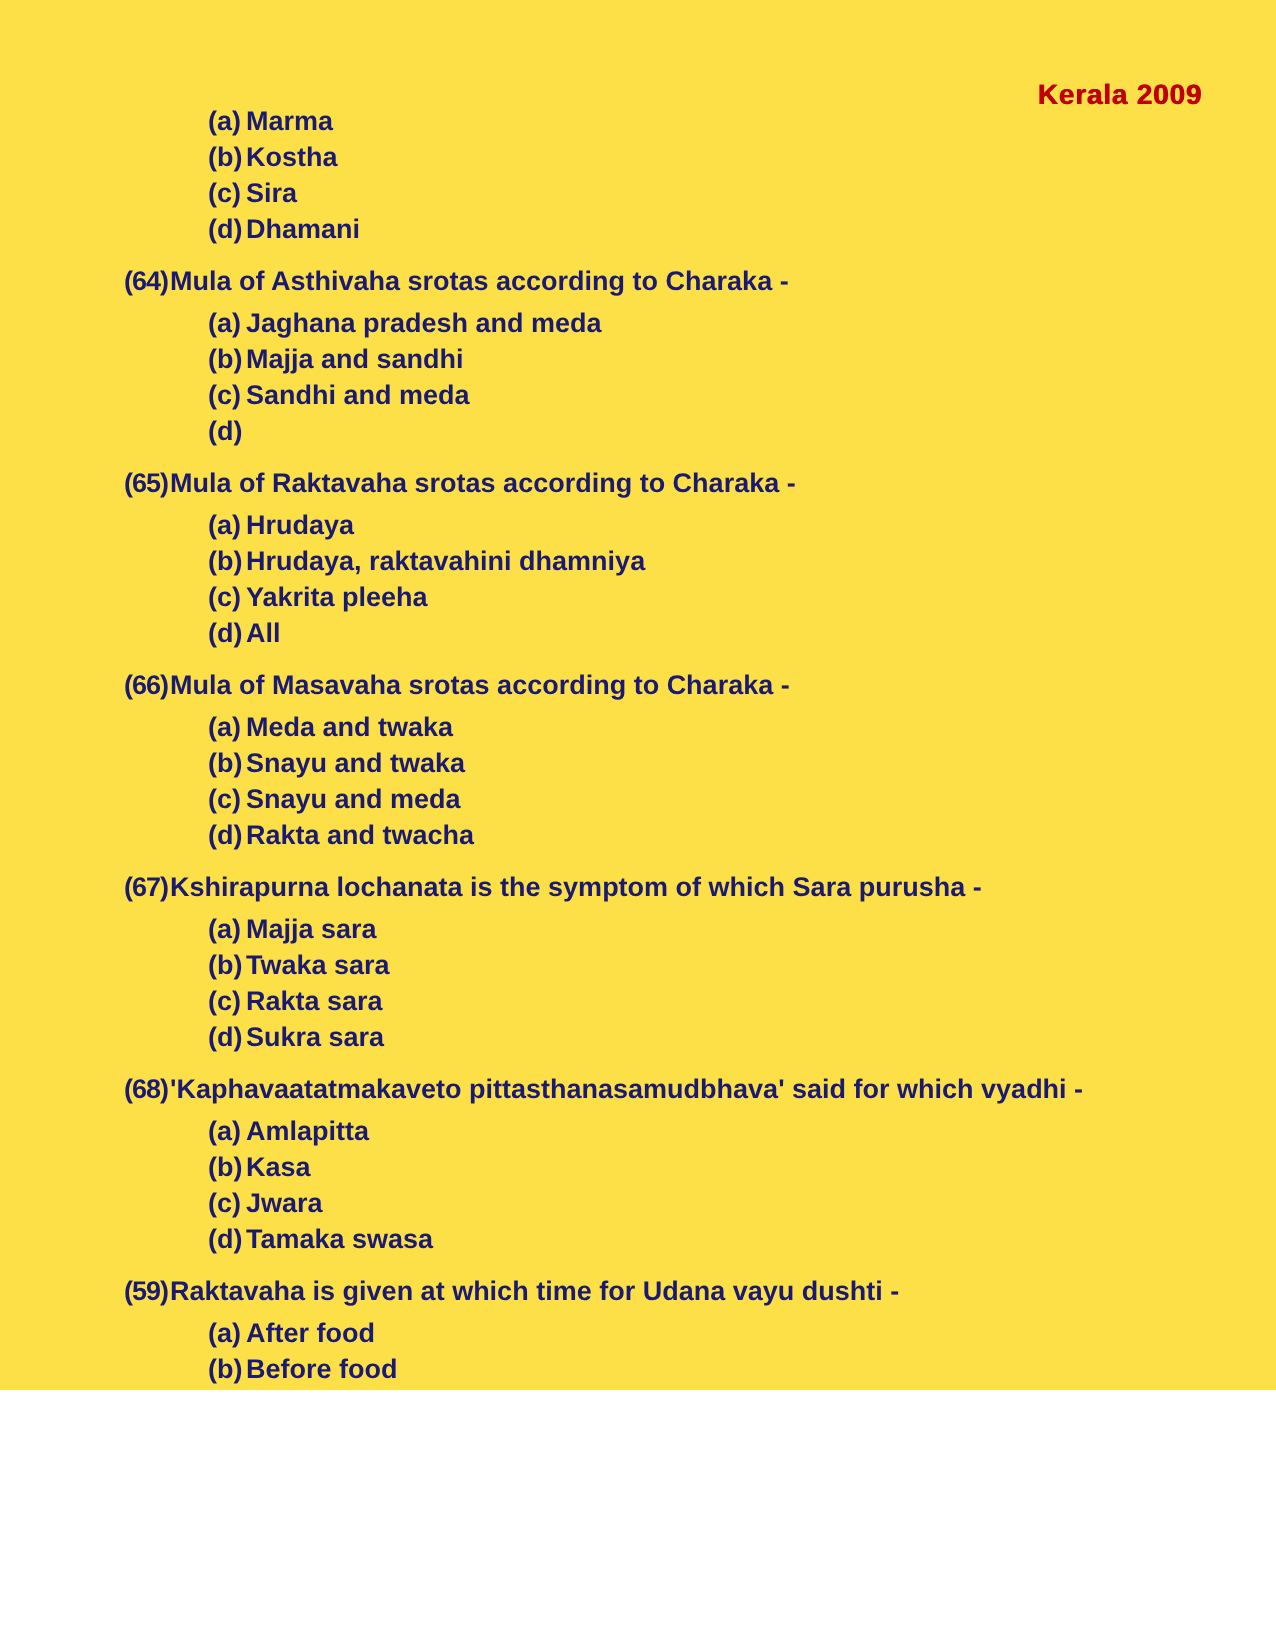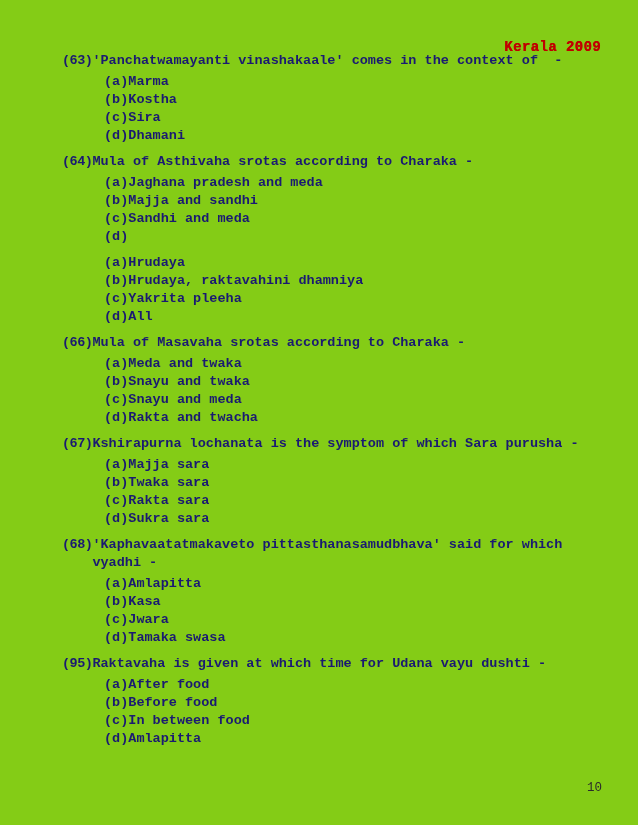--- a/index.html
+++ b/index.html
@@ -1,22 +1,22 @@
 <!DOCTYPE html>
 <html style="--text-color: #1a1a72; --header-color: #c00000;"><head>
 <meta charset="utf-8">
 <style>
   * { margin: 0; padding: 0; box-sizing: border-box; }
   html, body { background: #ffffff; }
   .page {
     position: relative;
     width: 638px;
-    height: 825px;
-    background: #84cc16;
-    font-family: Liberation Mono, monospace;
+    height: 695px;
+    background: #fde047;
+    font-family: Liberation Sans, sans-serif;
     overflow: hidden;
   }
   .exam-header {
     position: absolute;
     top: 39px;
     right: 37px;
     font-size: 14px;
     font-weight: bold;
     letter-spacing: 0.4px;
     color: var(--header-color, #c00000);
@@ -60,24 +60,20 @@
   }
 </style>
 </head>
 <body>
 
 <div class="page">
   <div class="exam-header">Kerala 2009</div>
 
   <div class="questions" id="question-list">
       <div class="question">
-        <div class="q-line">
-          <span class="q-num">(63)</span>
-          <span class="q-text">'Panchatwamayanti vinashakaale' comes in the context of  -</span>
-        </div>
         <div class="options">
           <div class="option">
             <span class="opt-letter">(a)</span>
             <span class="opt-text">Marma</span>
           </div>
           <div class="option">
             <span class="opt-letter">(b)</span>
             <span class="opt-text">Kostha</span>
           </div>
           <div class="option">
@@ -107,20 +103,24 @@
           <div class="option">
             <span class="opt-letter">(c)</span>
             <span class="opt-text">Sandhi and meda</span>
           </div>
           <div class="option">
             <span class="opt-letter">(d)</span>
           </div>
         </div>
       </div>
       <div class="question">
+        <div class="q-line">
+          <span class="q-num">(65)</span>
+          <span class="q-text">Mula of Raktavaha srotas according to Charaka -</span>
+        </div>
         <div class="options">
           <div class="option">
             <span class="opt-letter">(a)</span>
             <span class="opt-text">Hrudaya</span>
           </div>
           <div class="option">
             <span class="opt-letter">(b)</span>
             <span class="opt-text">Hrudaya, raktavahini dhamniya</span>
           </div>
           <div class="option">
@@ -200,21 +200,21 @@
             <span class="opt-text">Jwara</span>
           </div>
           <div class="option">
             <span class="opt-letter">(d)</span>
             <span class="opt-text">Tamaka swasa</span>
           </div>
         </div>
       </div>
       <div class="question">
         <div class="q-line">
-          <span class="q-num">(95)</span>
+          <span class="q-num">(59)</span>
           <span class="q-text">Raktavaha is given at which time for Udana vayu dushti -</span>
         </div>
         <div class="options">
           <div class="option">
             <span class="opt-letter">(a)</span>
             <span class="opt-text">After food</span>
           </div>
           <div class="option">
             <span class="opt-letter">(b)</span>
             <span class="opt-text">Before food</span>

